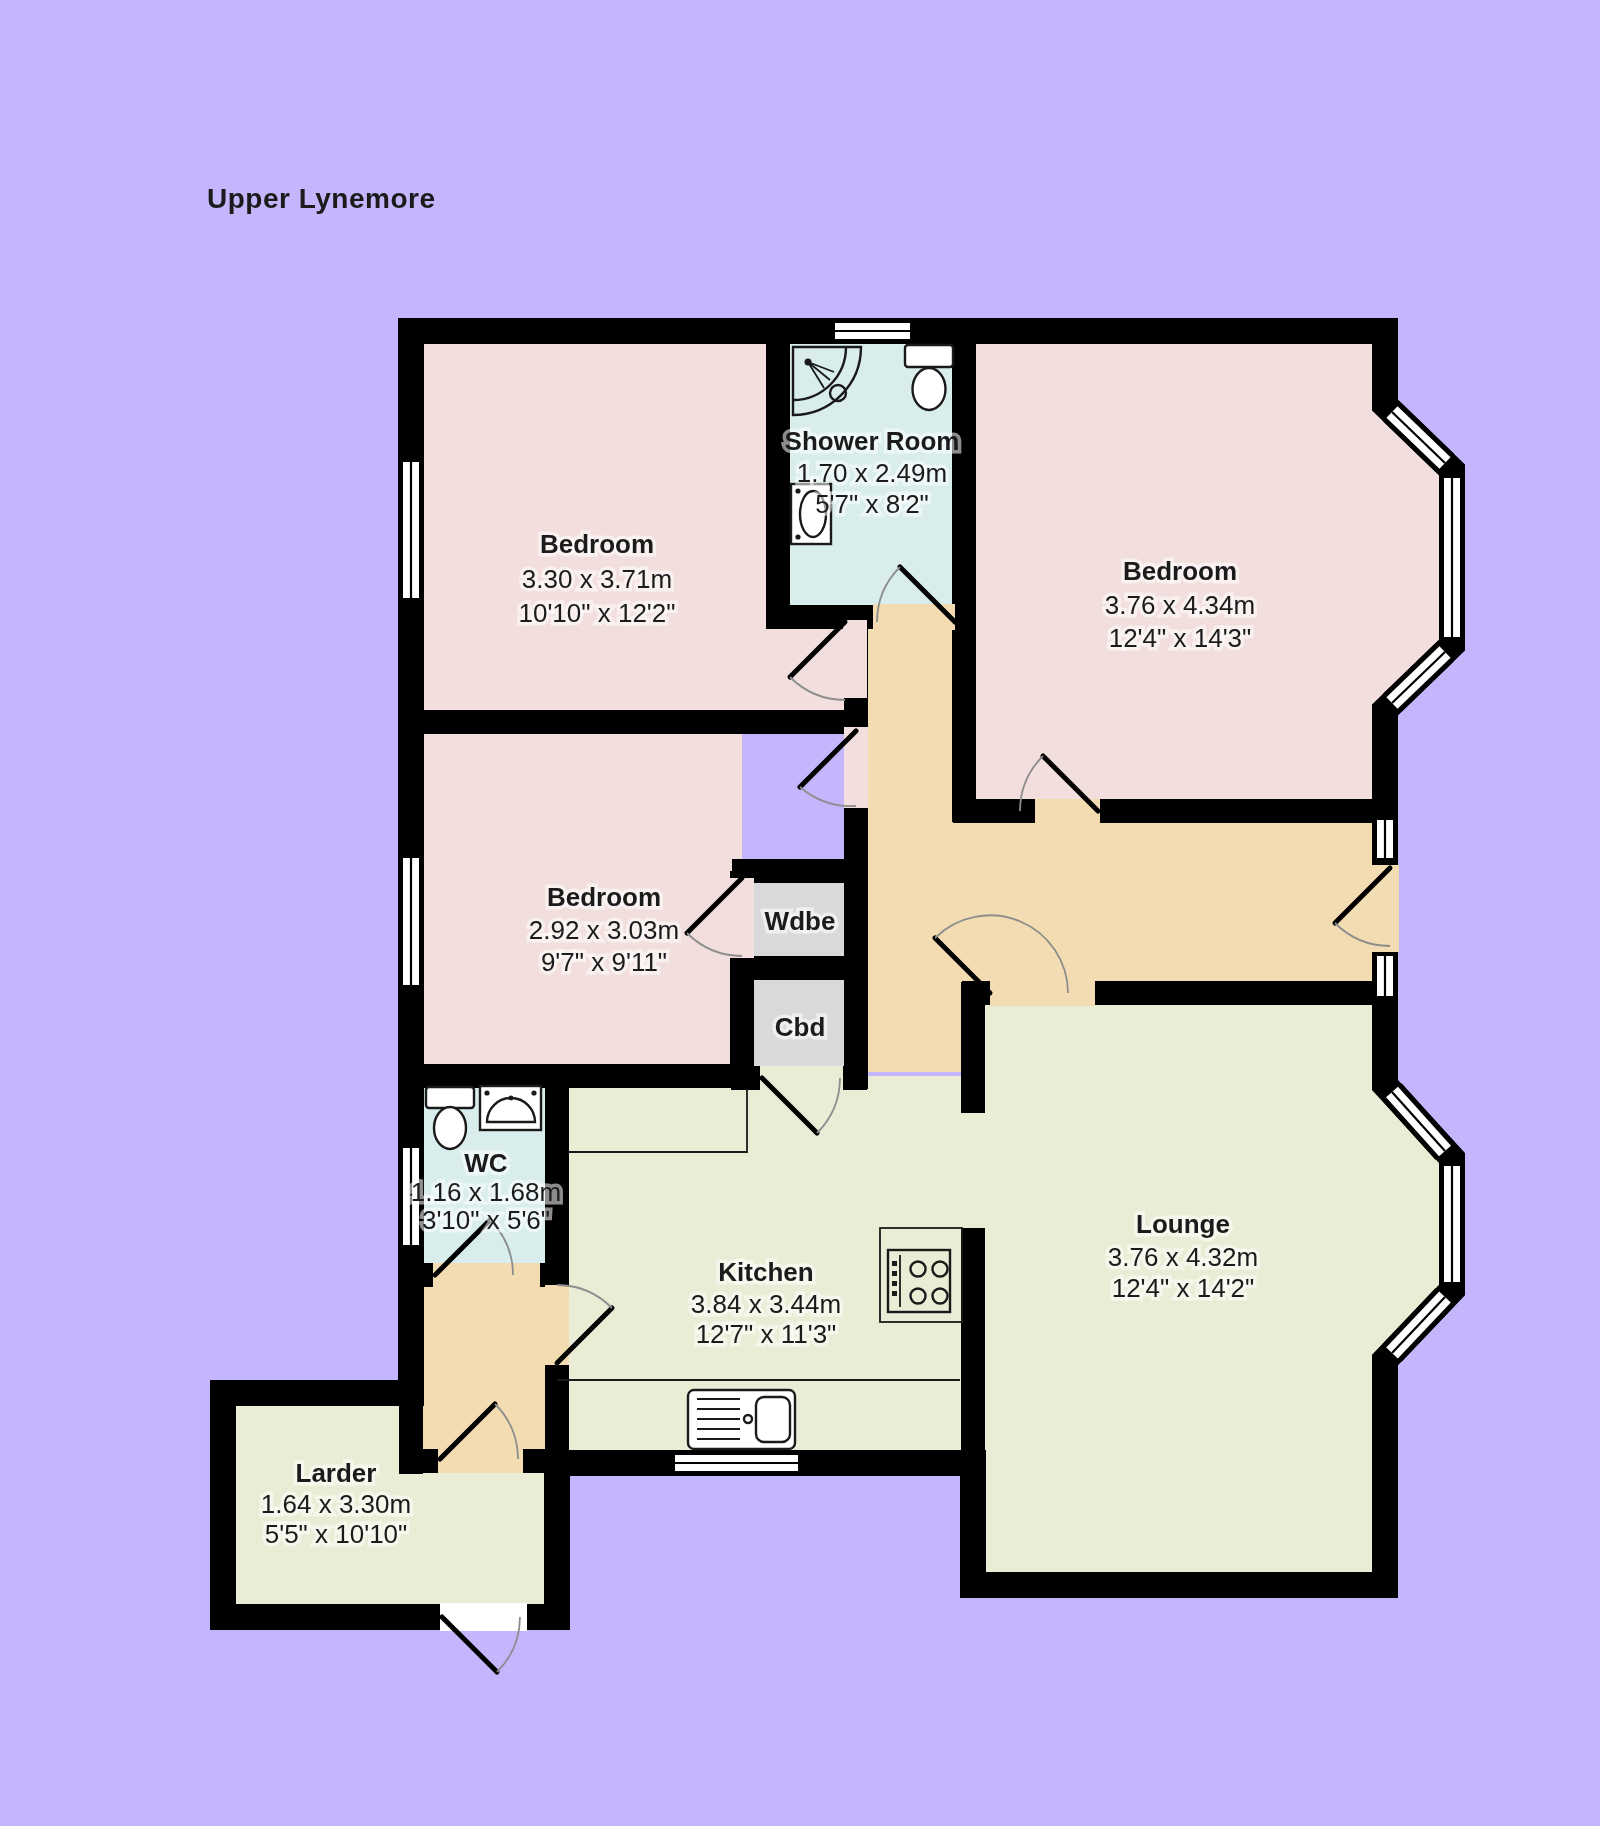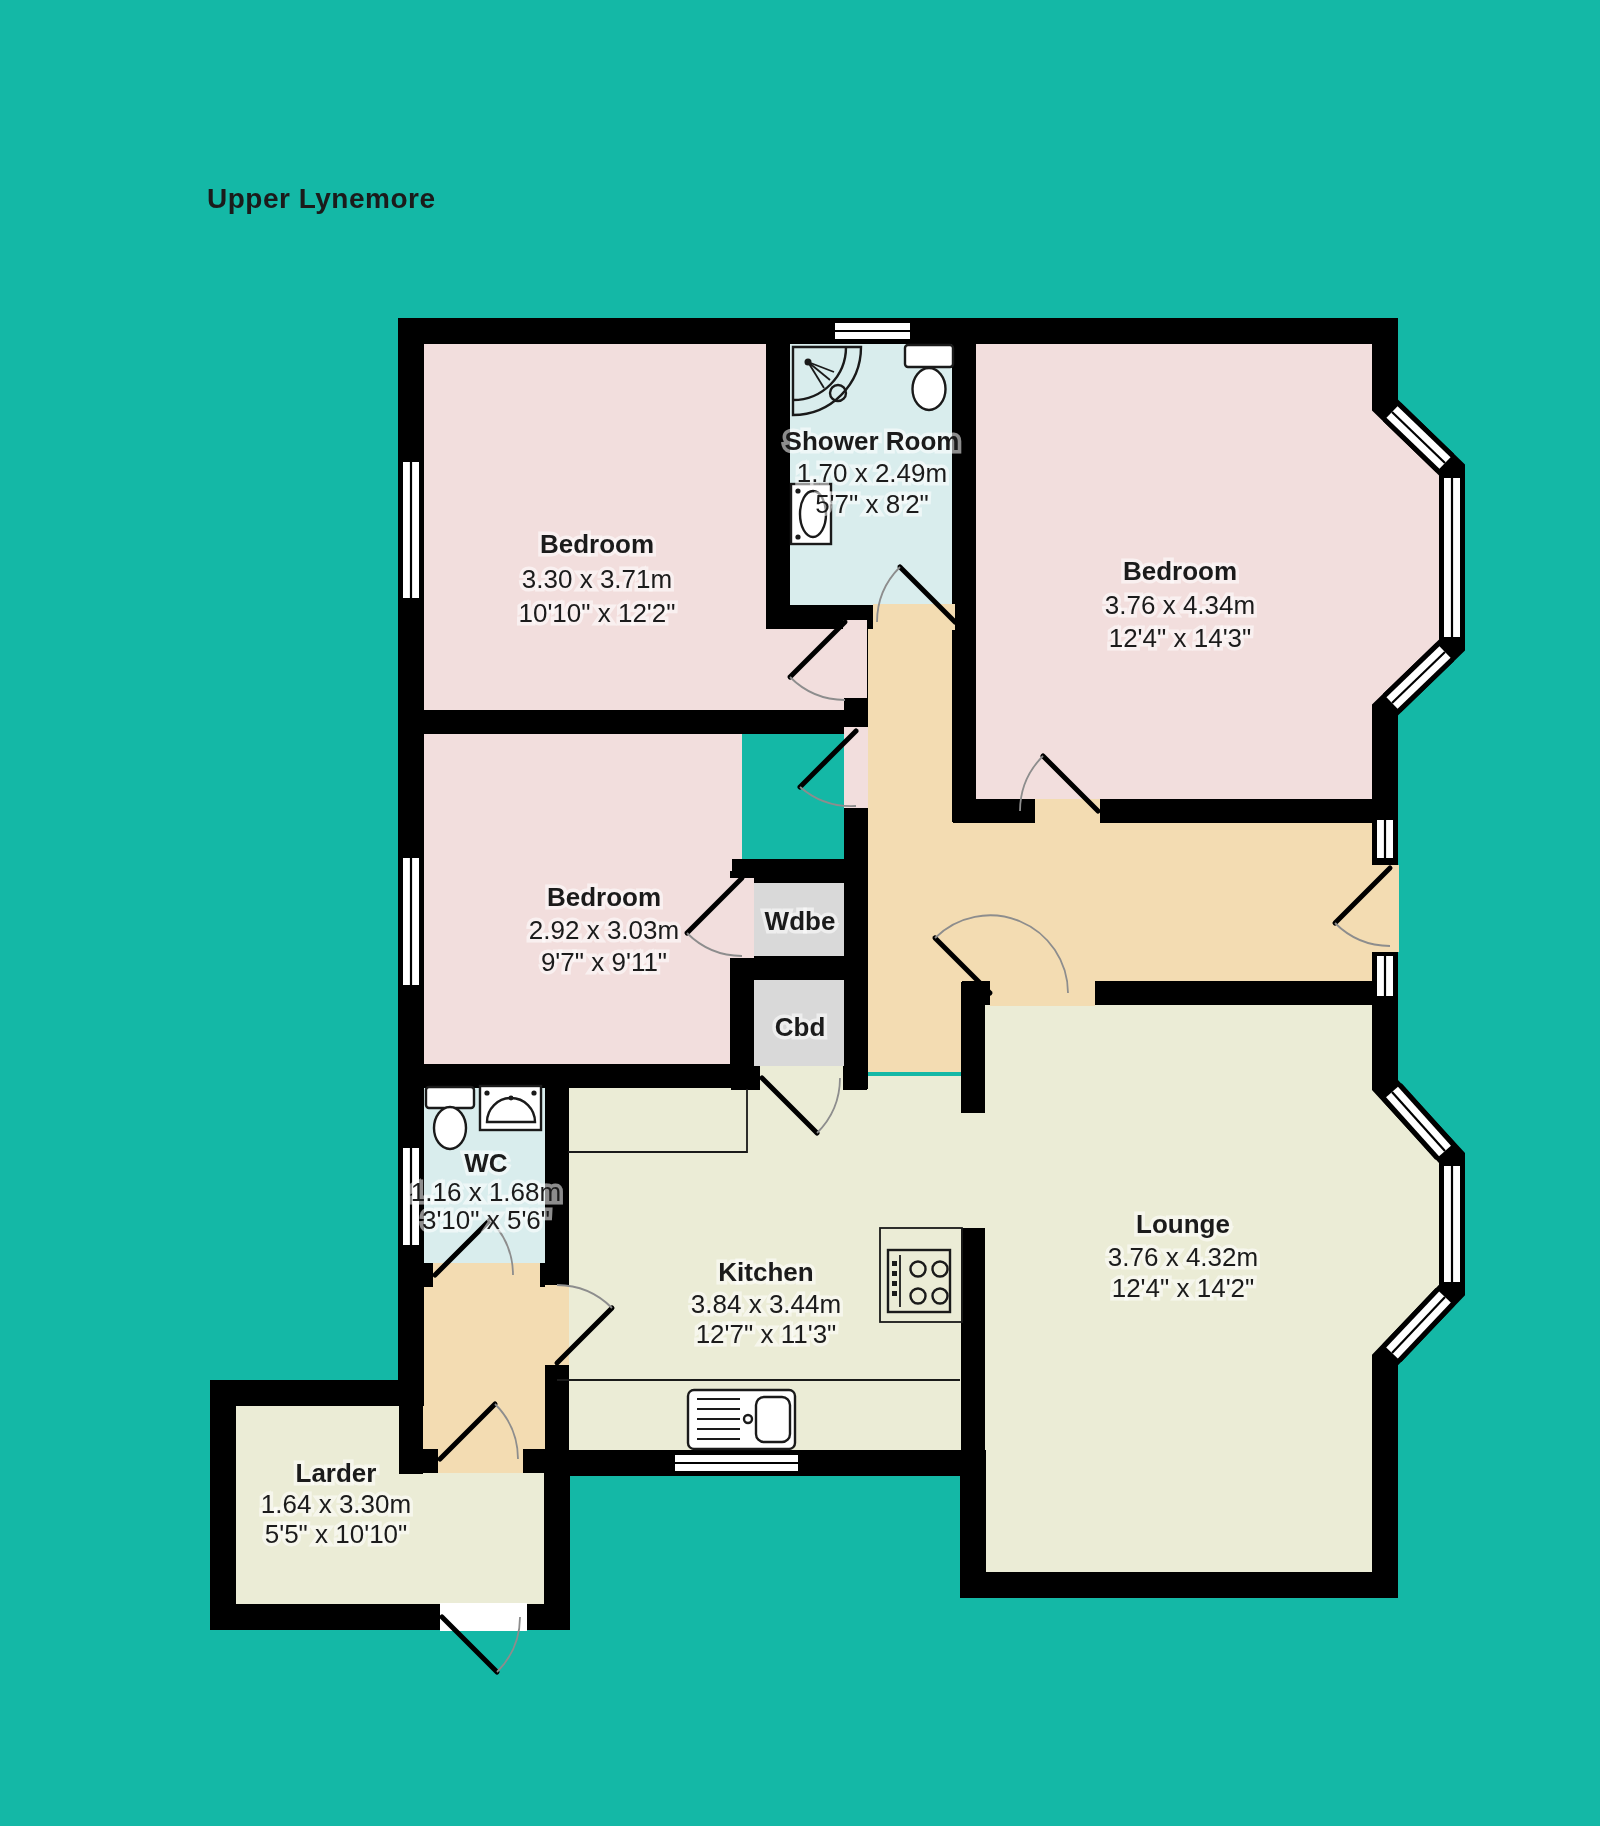--- a/index.html
+++ b/index.html
@@ -1,16 +1,16 @@
 <!DOCTYPE html>
 <html style="--c-bedroom: #f2dedd; --c-bathroom: #d9eded; --c-living: #ebecd6; --c-hall: #f3dcb2; --c-cupboard: #d9d9d9; --c-wall: #000000;"><head>
 <meta charset="utf-8">
 <style>
   html,body{margin:0;padding:0;background:#ffffff;}
-  .stage{position:relative;width:1600px;height:1826px;background:#14b8a6;font-family:"Liberation Sans",sans-serif;overflow:hidden;}
+  .stage{position:relative;width:1600px;height:1826px;background:#c4b5fd;font-family:"Liberation Sans",sans-serif;overflow:hidden;}
   .plan-title{position:absolute;left:207px;top:183px;margin:0;font:bold 28px "Liberation Sans",sans-serif;color:#1b1b1b;letter-spacing:.5px;}
   svg{position:absolute;left:0;top:0;}
   
   .f-bedroom{fill:var(--c-bedroom,#f2dedd);}
   .f-bath{fill:var(--c-bathroom,#d9eded);}
   .f-living{fill:var(--c-living,#ebecd6);}
   .f-hall{fill:var(--c-hall,#f3dcb2);}
   .f-cupboard{fill:var(--c-cupboard,#d9d9d9);}
   
   .wall{stroke:var(--c-wall,#000);fill:none;stroke-linejoin:miter;stroke-linecap:butt;}

